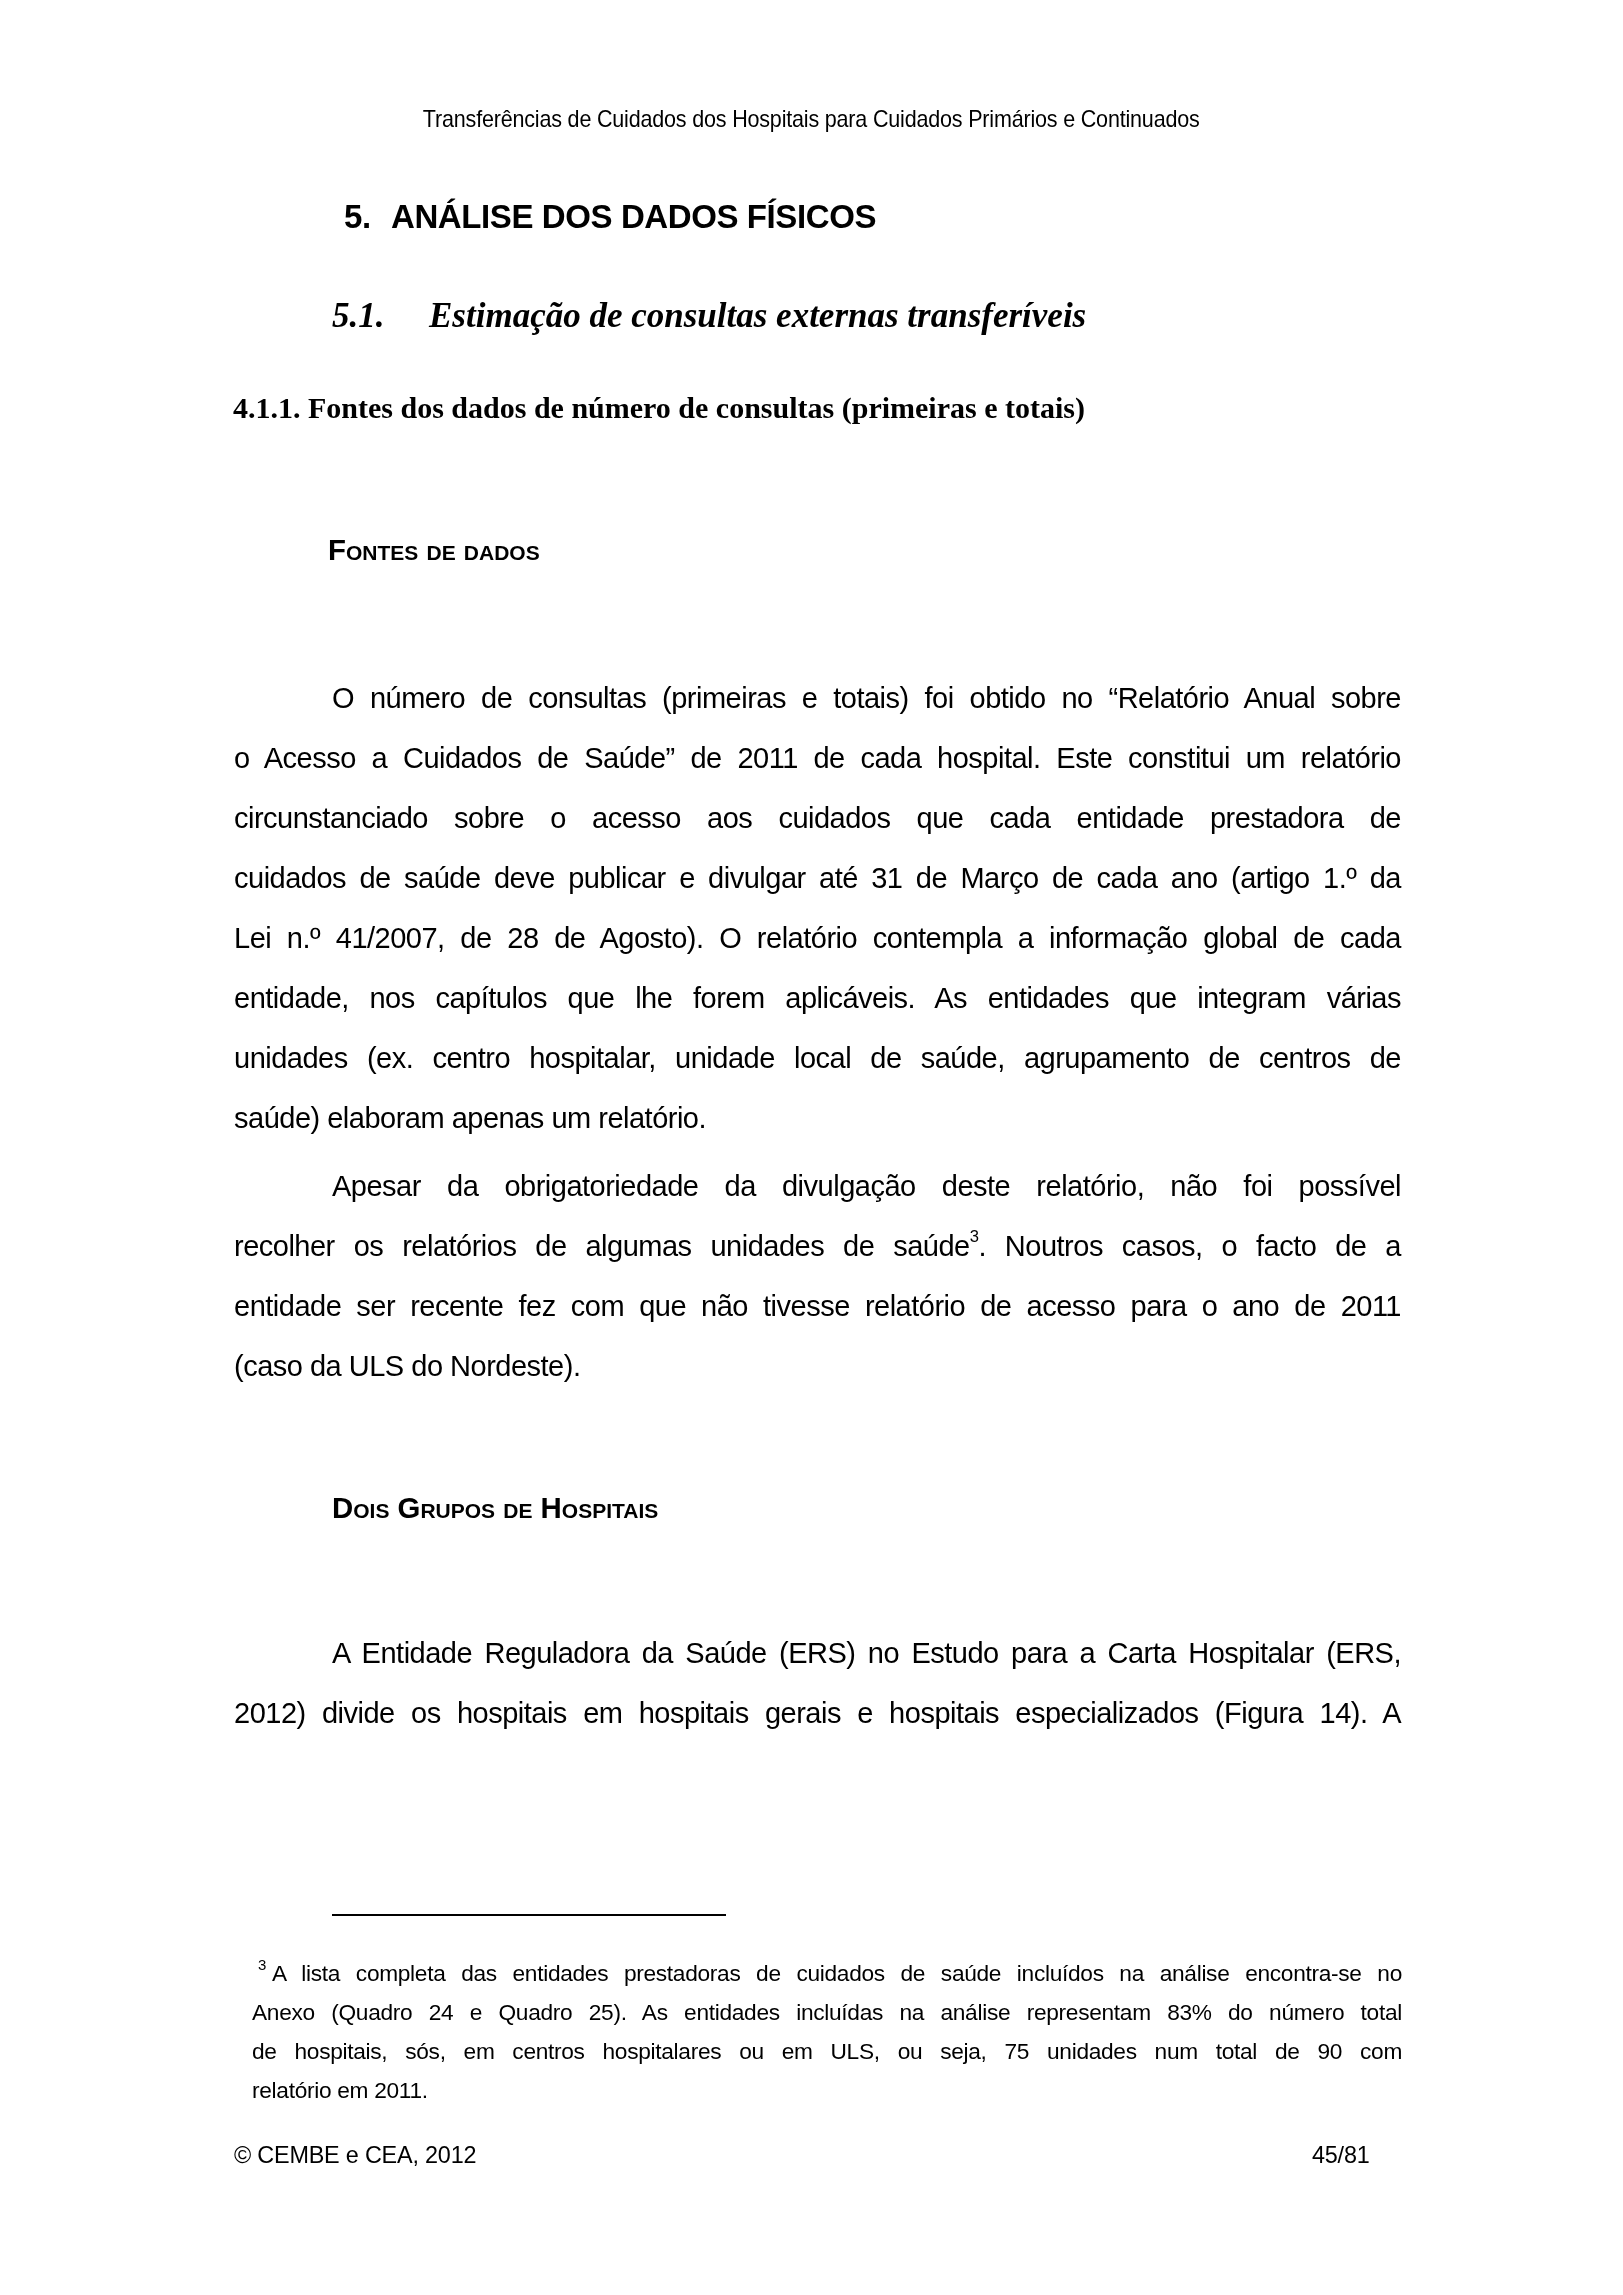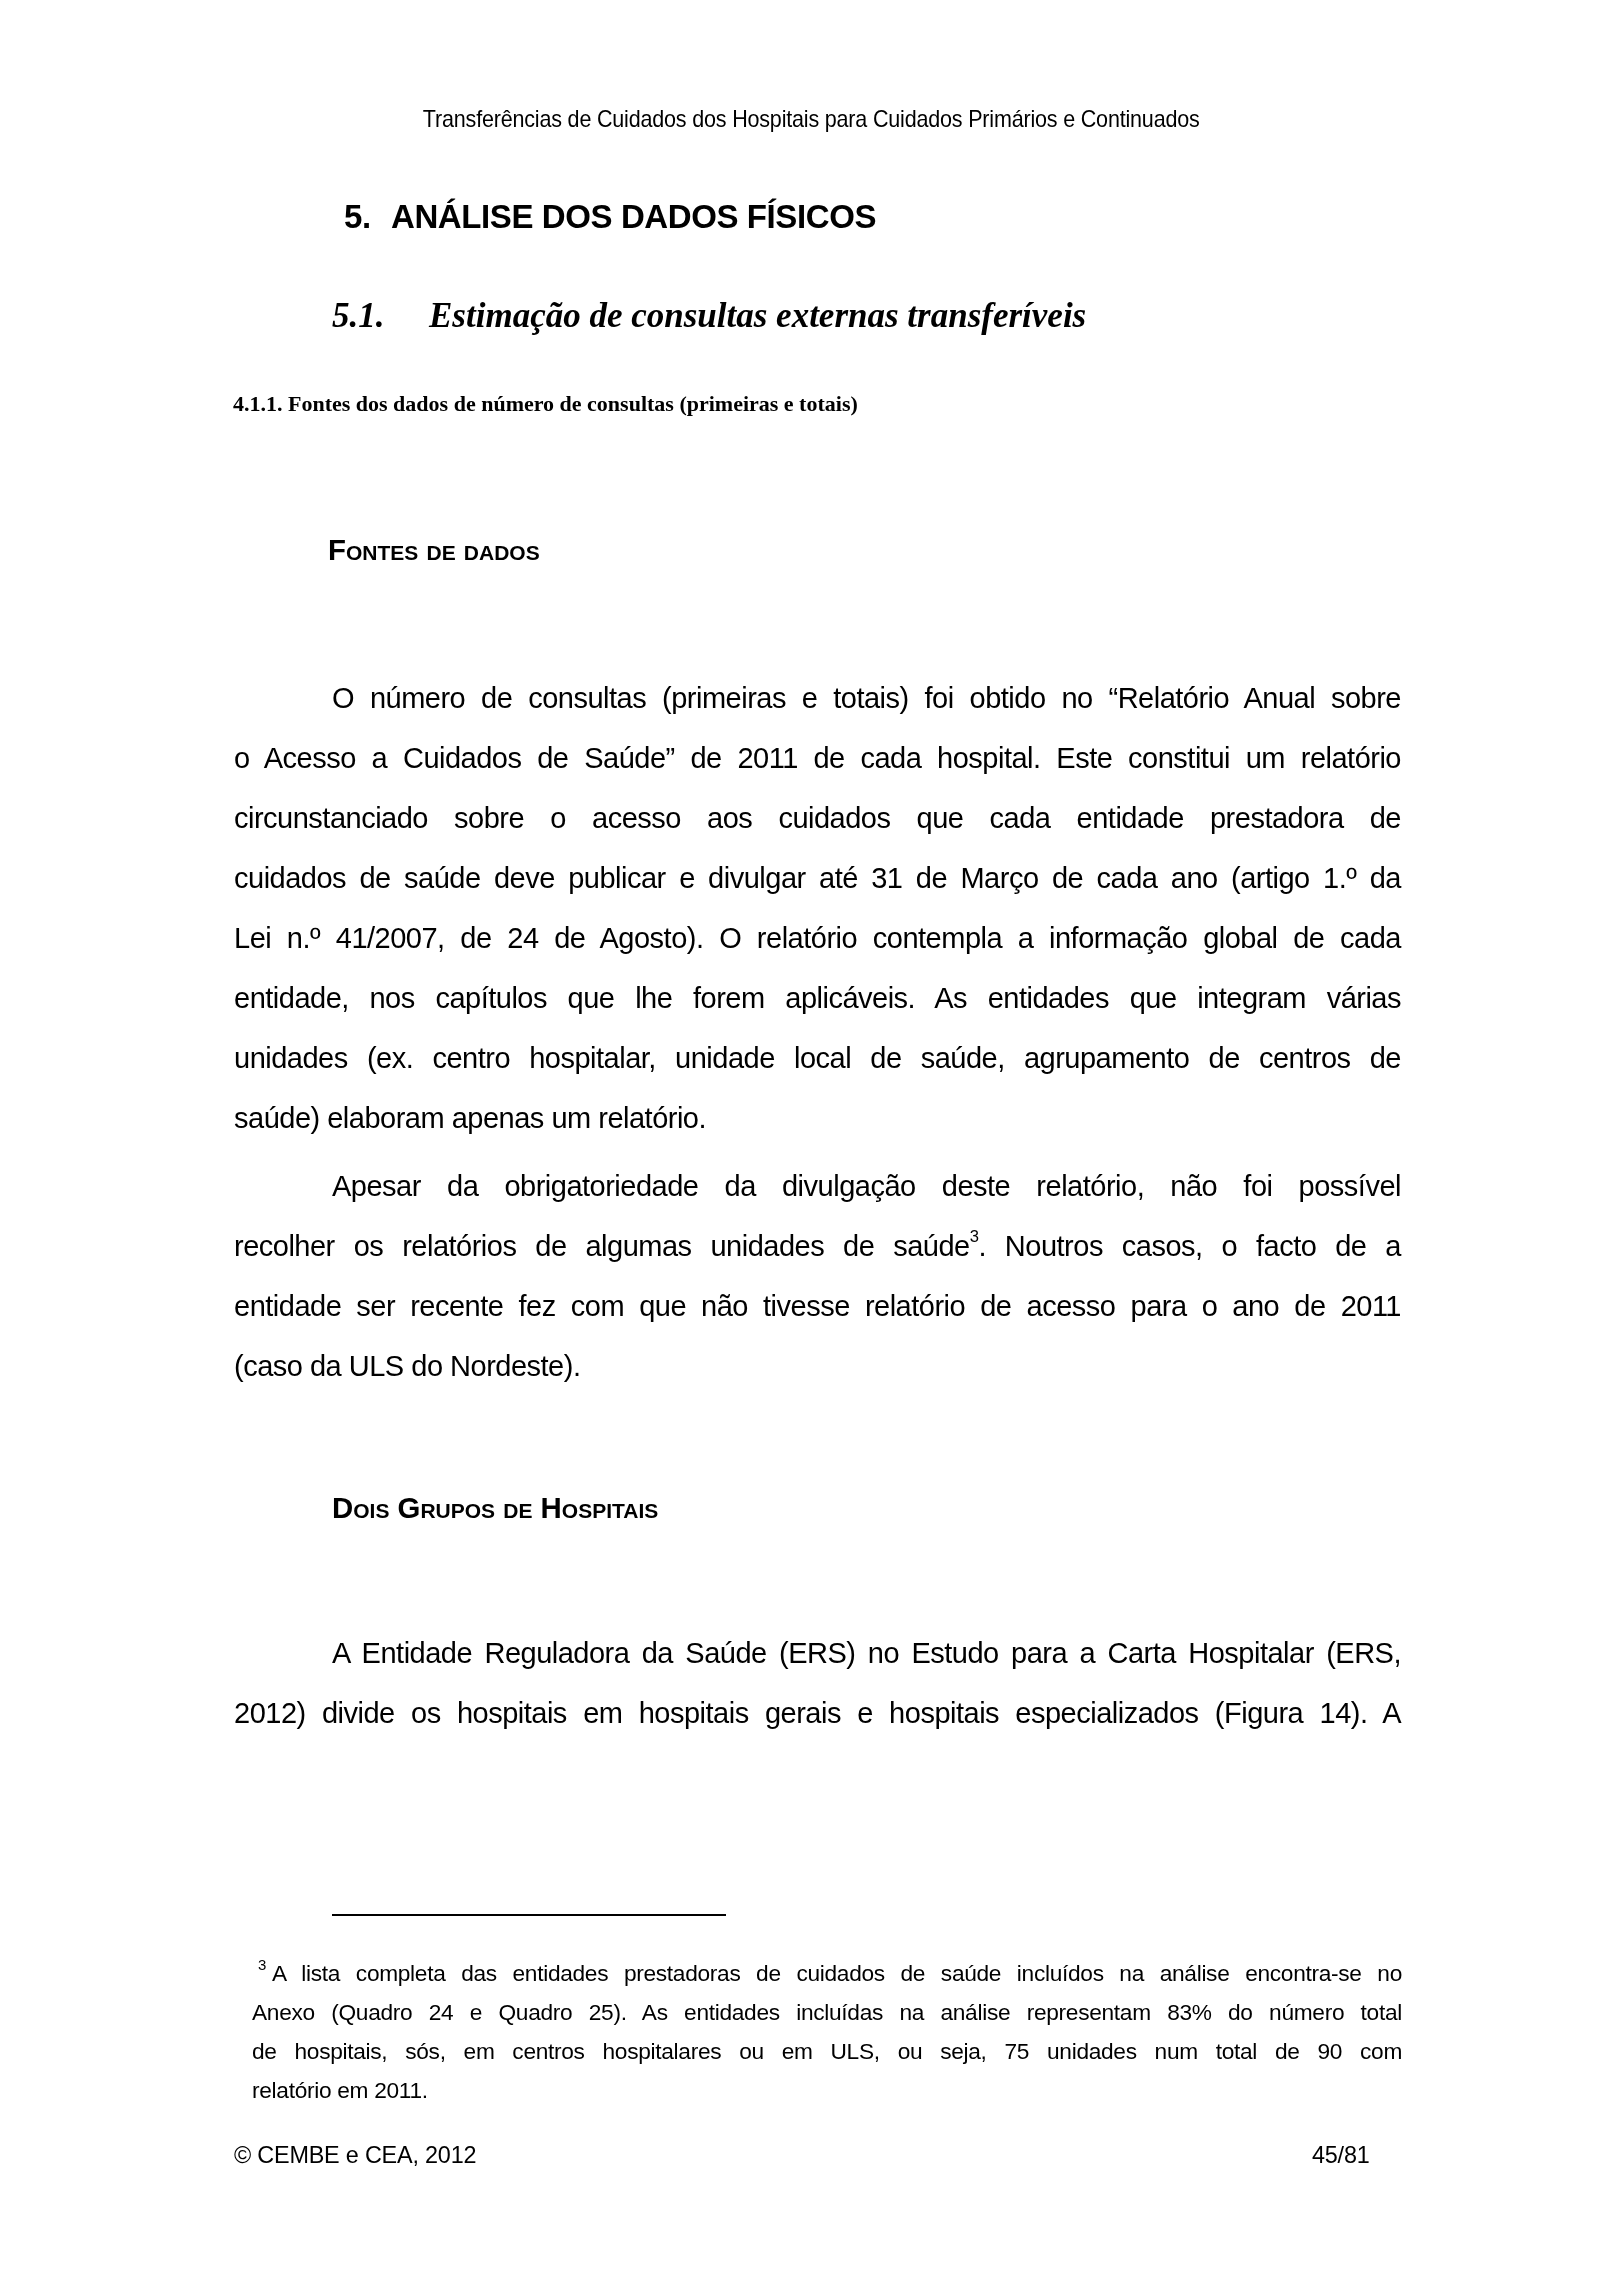--- a/index.html
+++ b/index.html
@@ -6,21 +6,21 @@
   body { width: 1623px; height: 2295px; position: relative; overflow: hidden;
          font-family: "Liberation Sans", sans-serif; color: #000; }
   .abs { position: absolute; }
   #running-header { top: 106px; left: 0; width: 1623px; text-align: center;
     font-size: 23.4px; letter-spacing: -0.2px; transform: scaleX(0.92); transform-origin: 808px 0; left: 0; }
   #h1 { top: 198px; left: 344px; font-size: 33px; font-weight: bold; letter-spacing: -0.4px; }
   #h1 .num { display: inline-block; width: 47px; }
   #h2 { top: 296px; left: 332px; font-family: "Liberation Serif", serif; font-style: italic;
         font-weight: bold; font-size: 35px; }
   #h2 .num { display: inline-block; width: 97px; }
-  #h3 { top: 391px; left: 233px; font-family: "Liberation Serif", serif; font-weight: bold; font-size: 22px; }
+  #h3 { top: 391px; left: 233px; font-family: "Liberation Serif", serif; font-weight: bold; font-size: 30px; }
   .smallcaps { font-weight: bold; font-size: 29.4px; font-variant: small-caps; letter-spacing: 0px; }
   #sub-fontes { top: 533px; left: 328px; }
   #sub-grupos { top: 1491px; left: 332px; }
   .para { position: absolute; left: 234px; width: 1167px; font-size: 29px; line-height: 60px;
           text-align: justify; letter-spacing: -0.5px; word-spacing: 0px; }
   .para .line { display: block; text-align: justify; text-align-last: justify; height: 60px; white-space: nowrap; }
   .para .line.last { text-align-last: left; }
   .para .line.indent { padding-left: 98px; }
   #p1 { top: 668px; }
   #p2 { top: 1156px; }
@@ -50,21 +50,21 @@
 
 <div id="h3" class="abs">4.1.1. Fontes dos dados de número de consultas (primeiras e totais)</div>
 
 <div id="sub-fontes" class="abs smallcaps">Fontes de dados</div>
 
 <div id="p1" class="para">
   <span class="line indent" style="white-space: nowrap;">O número de consultas (primeiras e totais) foi obtido no “Relatório Anual sobre</span>
   <span class="line" style="white-space: nowrap;">o Acesso a Cuidados de Saúde” de 2011 de cada hospital. Este constitui um relatório</span>
   <span class="line" style="white-space: nowrap;">circunstanciado sobre o acesso aos cuidados que cada entidade prestadora de</span>
   <span class="line" style="white-space: nowrap;">cuidados de saúde deve publicar e divulgar até 31 de Março de cada ano (artigo 1.º da</span>
-  <span class="line" style="white-space: nowrap;">Lei n.º 41/2007, de 24 de Agosto). O relatório contempla a informação global de cada</span>
+  <span class="line" style="white-space: nowrap;">Lei n.º 41/2007, de 28 de Agosto). O relatório contempla a informação global de cada</span>
   <span class="line" style="white-space: nowrap;">entidade, nos capítulos que lhe forem aplicáveis. As entidades que integram várias</span>
   <span class="line" style="white-space: nowrap;">unidades (ex. centro hospitalar, unidade local de saúde, agrupamento de centros de</span>
   <span class="line last">saúde) elaboram apenas um relatório.</span>
 </div>
 
 <div id="p2" class="para">
   <span class="line indent" style="white-space: nowrap;">Apesar da obrigatoriedade da divulgação deste relatório, não foi possível</span>
   <span class="line" style="white-space: nowrap;"><span>recolher os relatórios de algumas unidades de saúde</span><sup>3</sup><span>. Noutros casos, o facto de a</span></span>
   <span class="line" style="white-space: nowrap;">entidade ser recente fez com que não tivesse relatório de acesso para o ano de 2011</span>
   <span class="line last">(caso da ULS do Nordeste).</span>

